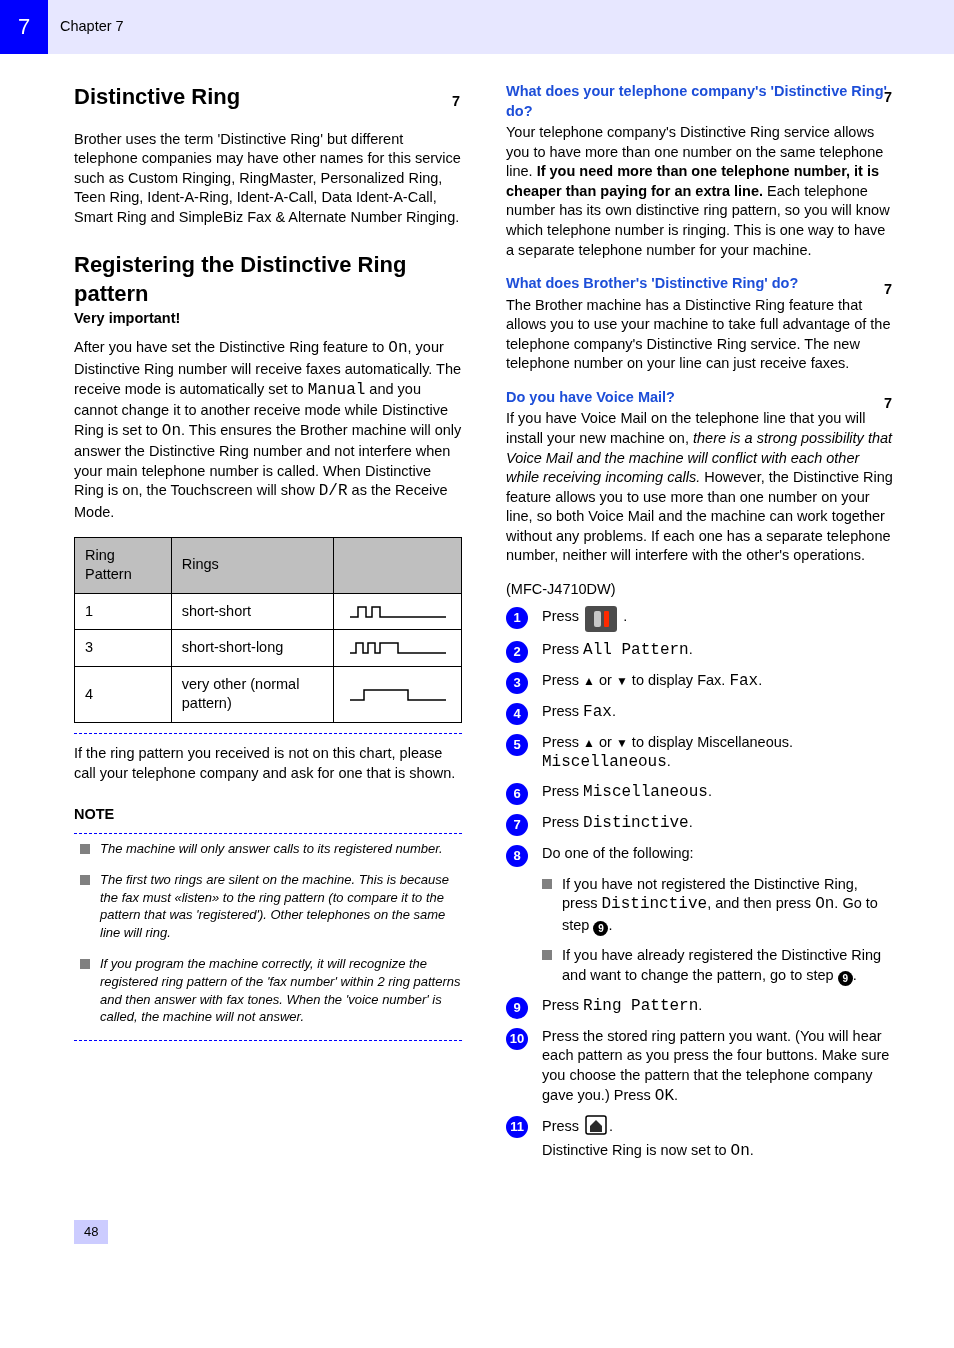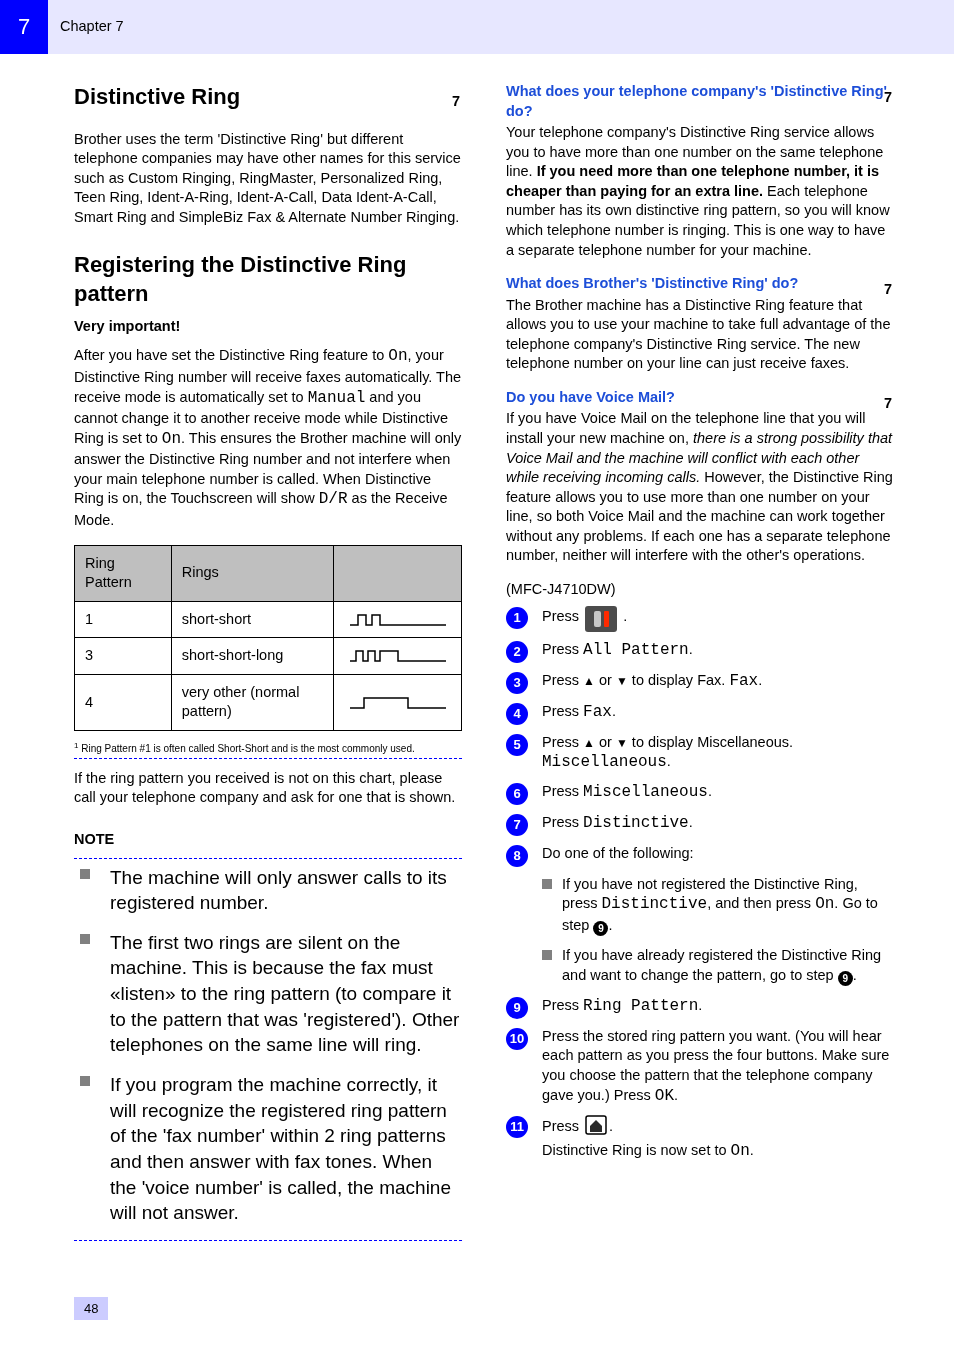--- a/index.html
+++ b/index.html
@@ -4,34 +4,34 @@
 <style>
   * { box-sizing: border-box; margin: 0; padding: 0; }
   html, body { width: 954px; font-family: Arial, Helvetica, sans-serif; color: #000; font-size: 14.5px; line-height: 1.35; }
   .topband { height: 54px; background: #e7e7ff; display: flex; align-items: center; }
   .topband-tab { width: 48px; height: 54px; background: #0000ff; color: #fff; display: flex; align-items: center; justify-content: center; font-size: 22px; }
   .topband-label { margin-left: 12px; font-size: 14.5px; }
   .pagewrap { padding: 28px 60px 30px 74px; }
   .cols { display: flex; gap: 44px; }
   .col { flex: 1 1 0; min-width: 0; }
   h2.section-title { font-size: 22px; margin-bottom: 18px; }
-  h3.sub-title { font-size: 22px; margin: 26px 0 8px; }
+  h3.sub-title { font-size: 22px; margin: 26px 0 0; }
   p.lead2 { margin-bottom: 14px; font-size: 14.5px; }
   .ref-tag { font-weight: bold; color: #000; float: right; margin-top: 6px; margin-right: 2px; }
   .ring-table { border-collapse: collapse; width: 100%; margin-bottom: 10px; }
   .ring-table th, .ring-table td { border: 1px solid #000; padding: 8px 10px; font-size: 14.5px; vertical-align: middle; }
   .ring-table th { background: #bfbfbf; font-weight: normal; text-align: left; }
   .ring-table td.pattern-cell { text-align: center; }
   .pattern-svg { vertical-align: middle; }
   .hr-dotted { border: none; border-bottom: 1px dashed #0000ff; margin: 2px 0 6px; }
   .subhead { color: #1d4ed8; font-size: 14.5px; margin-bottom: 2px; font-weight: bold; }
   .notebox { margin-top: 22px; }
   .note-heading { font-weight: bold; font-size: 14.5px; margin-bottom: 8px; }
   .bullets { margin-left: 6px; }
-  .bullet-row { display: flex; gap: 20px; margin-bottom: 14px; font-size: 19px; }
+  .bullet-row { display: flex; gap: 10px; margin-bottom: 14px; font-size: 13px; font-style: italic; }
   .sq-bullet { width: 10px; height: 10px; background: #808080; flex: 0 0 auto; margin-top: 4px; }
   .bullet-text { flex: 1 1 auto; }
   .model-label { margin-bottom: 6px; font-size: 14.5px; }
   .steps { }
   .step { display: flex; gap: 14px; margin-bottom: 8px; align-items: flex-start; }
   .step-badge { width: 22px; height: 22px; border-radius: 50%; background: #0000ff; color: #fff; font-size: 13px; display: flex; align-items: center; justify-content: center; flex: 0 0 auto; margin-top: 1px; font-weight: bold; }
   .step-body { flex: 1 1 auto; font-size: 14.5px; }
   .code { font-family: "Courier New", monospace; font-size: 16px; }
   .tri { font-size: 12px; display: inline-block; vertical-align: 0px; }
   .tools-icon { display: inline-flex; width: 32px; height: 26px; background: #4c4c4c; border-radius: 3px; vertical-align: -6px; margin: 0 2px; align-items: center; justify-content: center; gap: 3px; }
@@ -105,24 +105,20 @@
             <td>very other (normal pattern)</td>
             <td class="pattern-cell">
               <svg class="pattern-svg" width="100" height="18" viewBox="0 0 100 18">
                   <path d="M2 14 h14 v-10 h44 v10 h38" fill="none" stroke="#000" stroke-width="1.5"></path>
                 </svg>
             </td>
           </tr>
         </tbody>
       </table>
 
-      <div class="footnote-line">
-        <sup>1</sup>
-        <span>Ring Pattern #1 is often called Short-Short and is the most commonly used.</span>
-      </div>
       <div class="hr-dotted"></div>
 
       <p class="lead2" style="margin-top:10px;">If the ring pattern you received is not on this chart, please call your telephone company and ask for one that is shown.</p>
 
       <div class="notebox">
         <p class="note-heading">NOTE</p>
         <div class="hr-dotted"></div>
         <div class="bullets">
           <div class="bullet-row">
             <span class="sq-bullet"></span>

